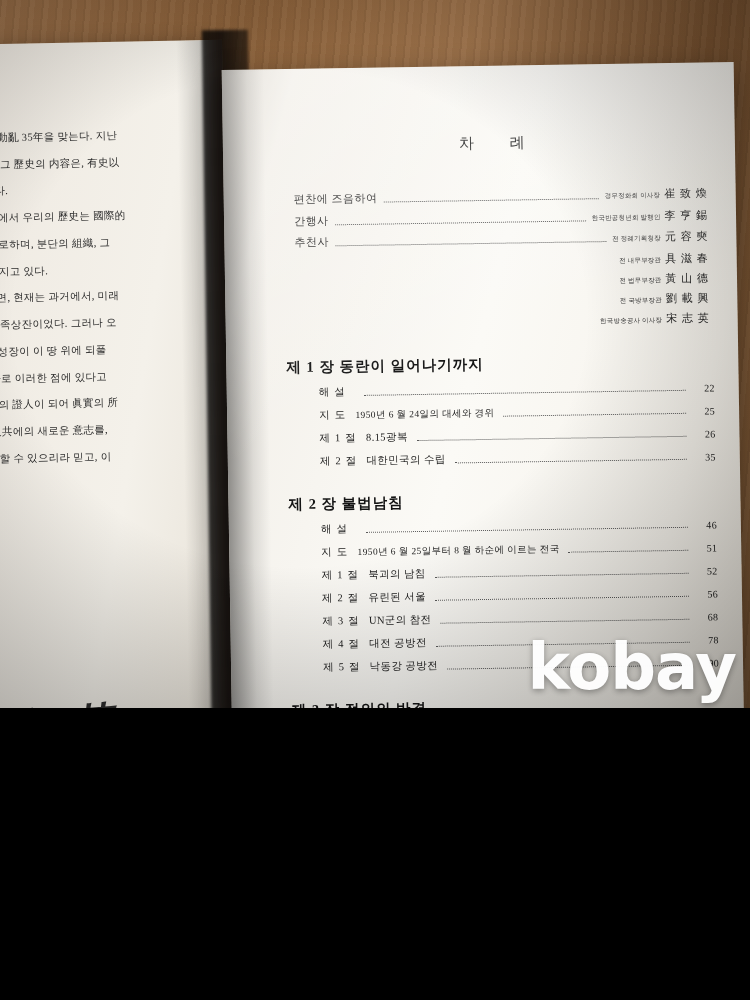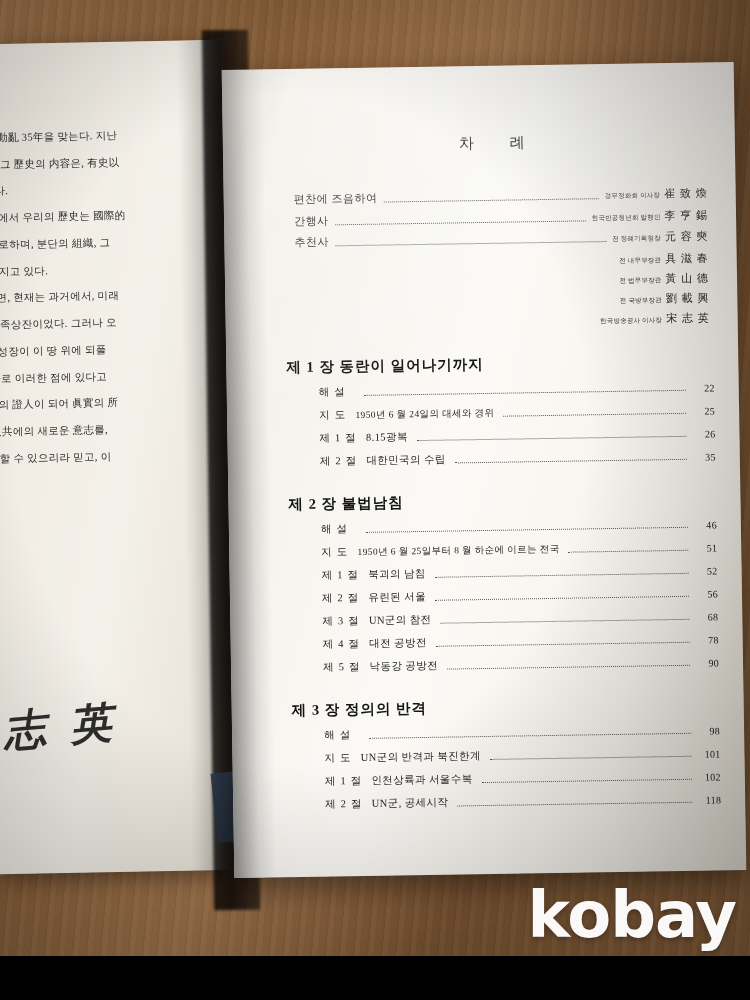--- a/index.html
+++ b/index.html
@@ -9,21 +9,21 @@
   }
   body {
     width: 750px;
     height: 1000px;
     overflow: hidden;
     font-family: "Liberation Serif", serif;
   }
   #scene {
     position: relative;
     width: 750px;
-    height: 956px;
+    height: 708px;
     overflow: hidden;
     background: #a16207;
   }
   
   .desk {
     position: absolute;
     inset: 0;
     background:
       repeating-linear-gradient(95deg,
         rgba(0,0,0,0.06) 0px, rgba(0,0,0,0.06) 2px,

